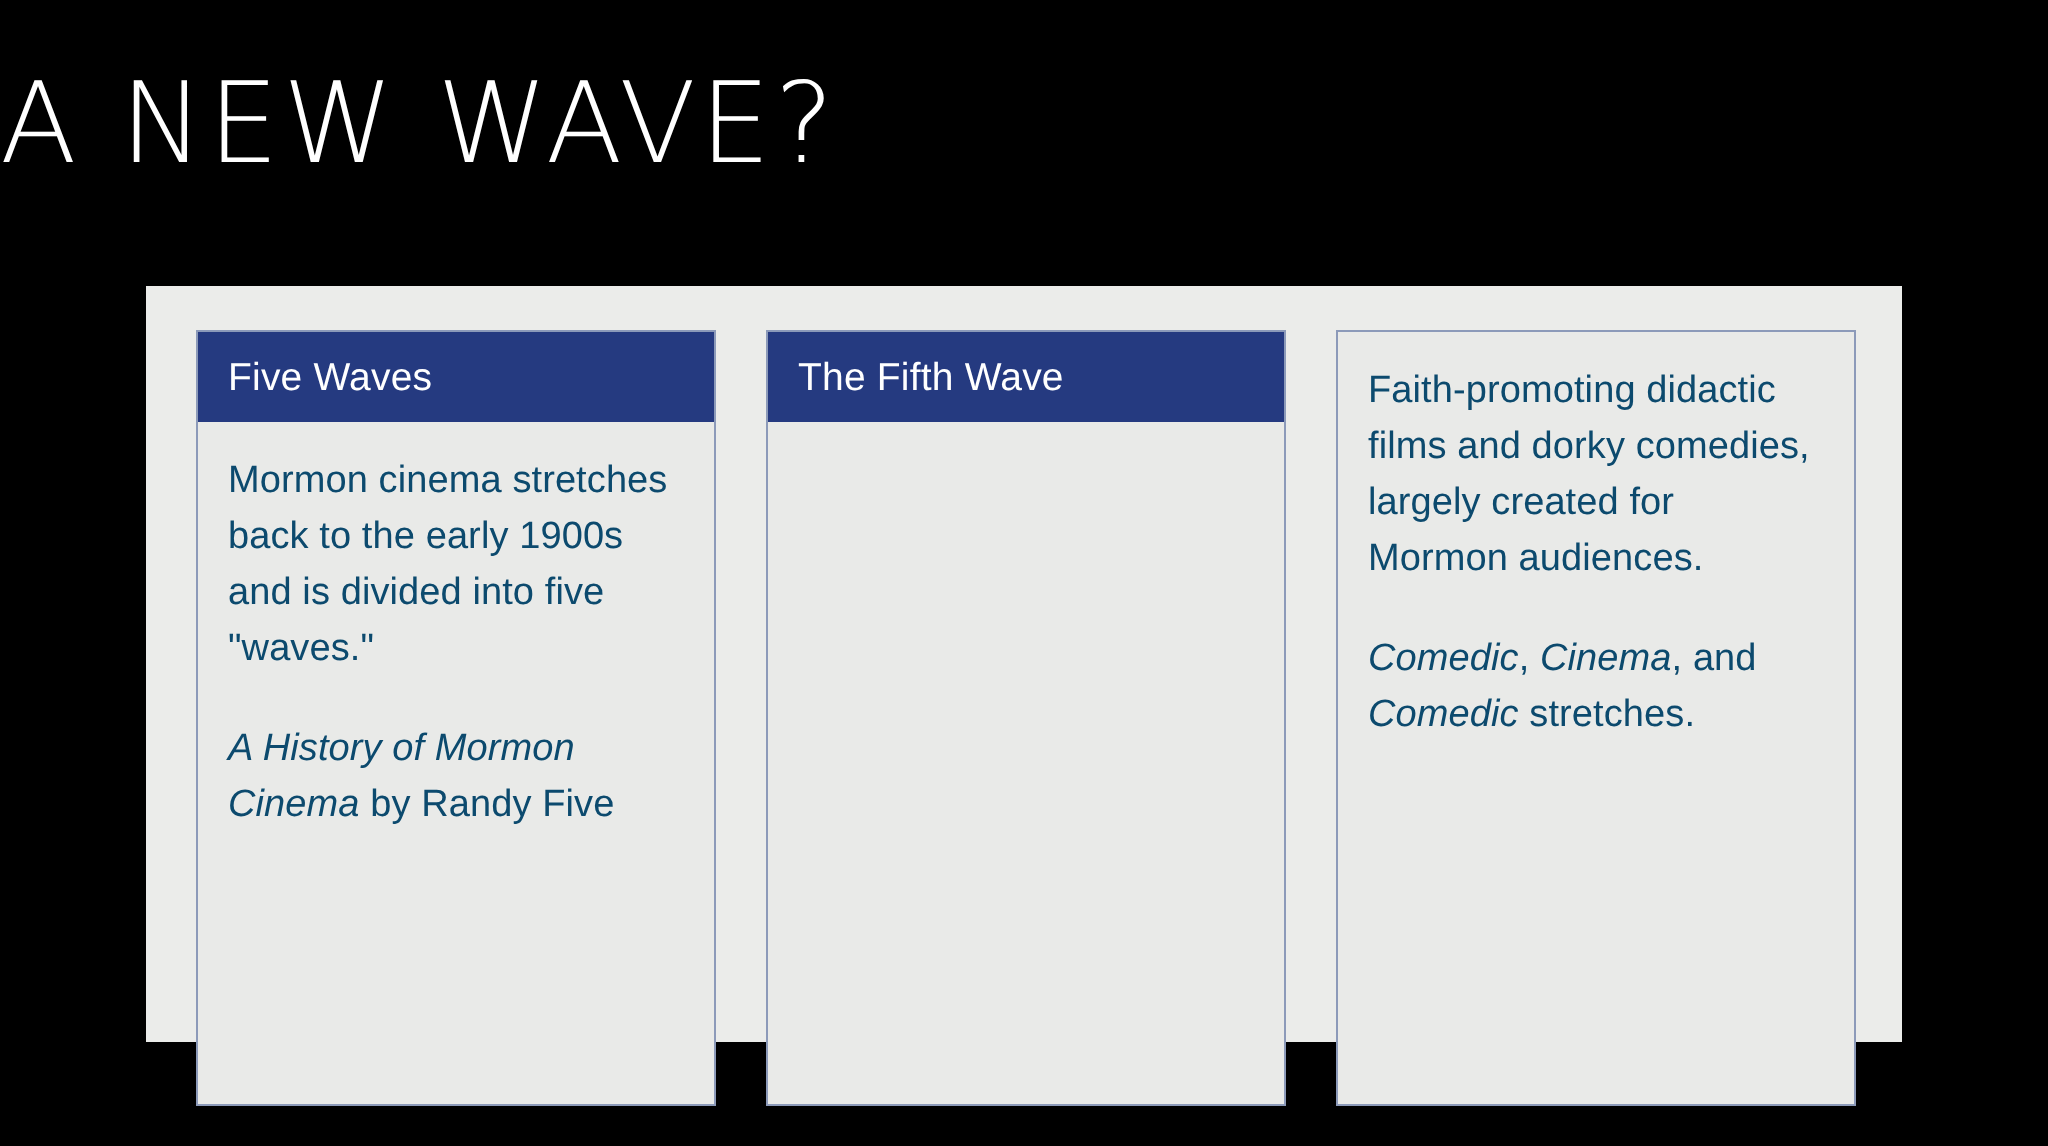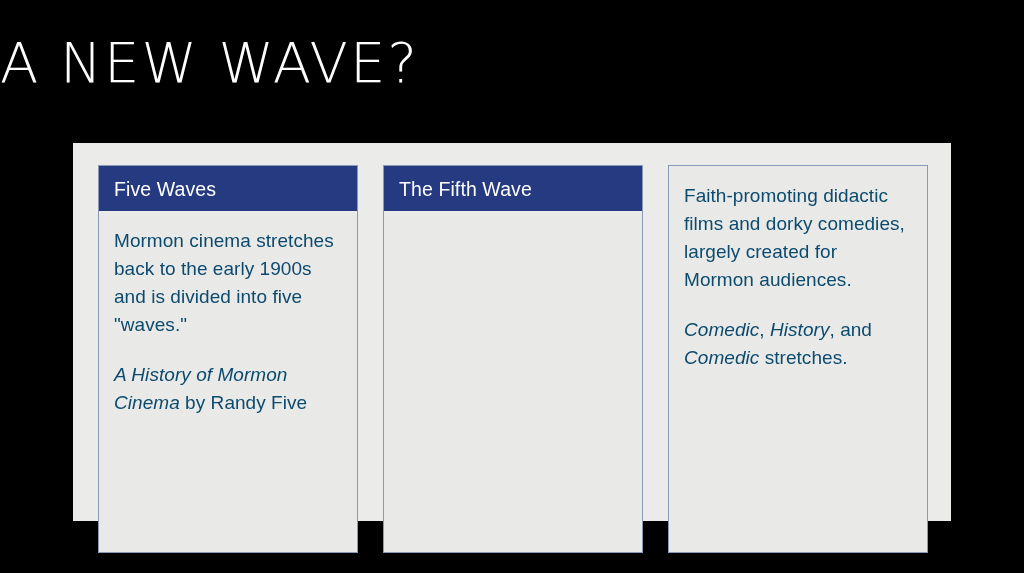--- a/index.html
+++ b/index.html
@@ -116,19 +116,19 @@
           </div>
         </div>
         <div class="card">
           <div class="card-header">
             <span class="card-header-text">The Fifth Wave</span>
           </div>
         </div>
         <div class="card">
           <div class="card-body">
             <p class="para"><span>Faith-promoting didactic films and dorky comedies, largely created for Mormon audiences.</span></p>
-            <p class="para"><span class="it">Comedic</span><span>, </span><span class="it">History</span><span>, and </span><span class="it">Comedic</span><span> stretches.</span></p>
+            <p class="para"><span class="it">Comedic</span><span>, </span><span class="it">Cinema</span><span>, and </span><span class="it">Comedic</span><span> stretches.</span></p>
           </div>
         </div>
       </div>
   </div>
 
 </div>
 
 </body></html>

